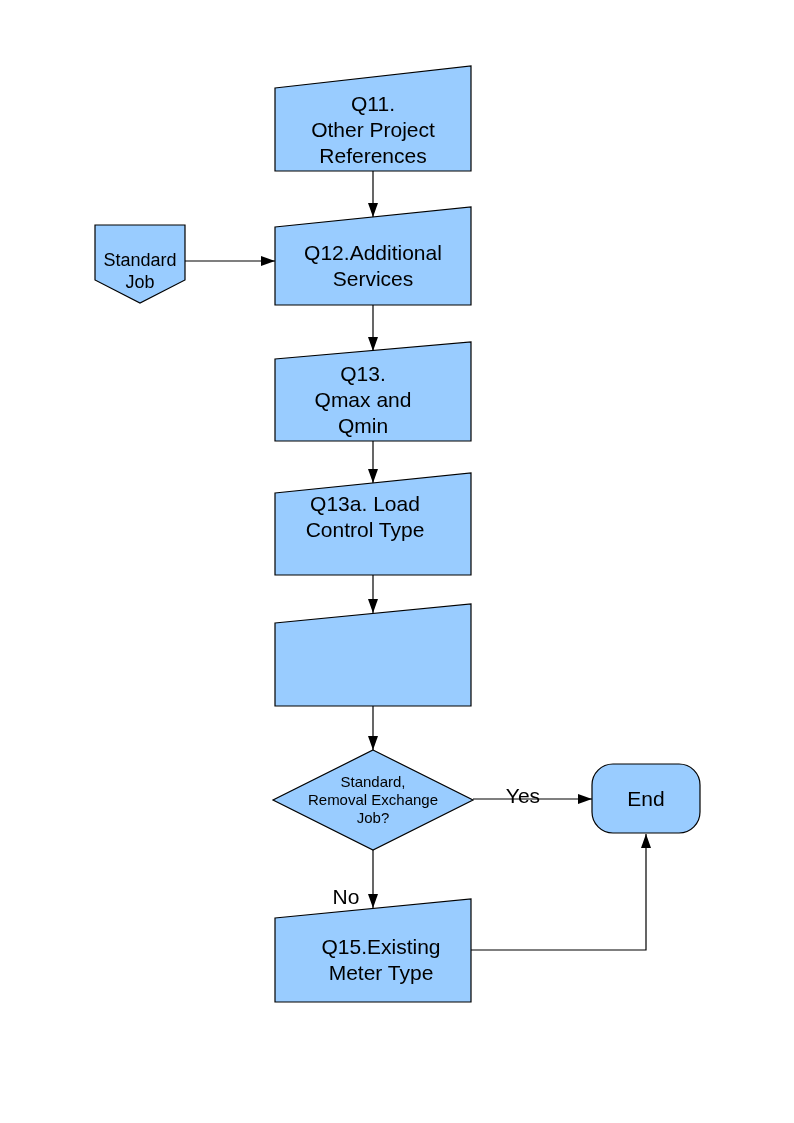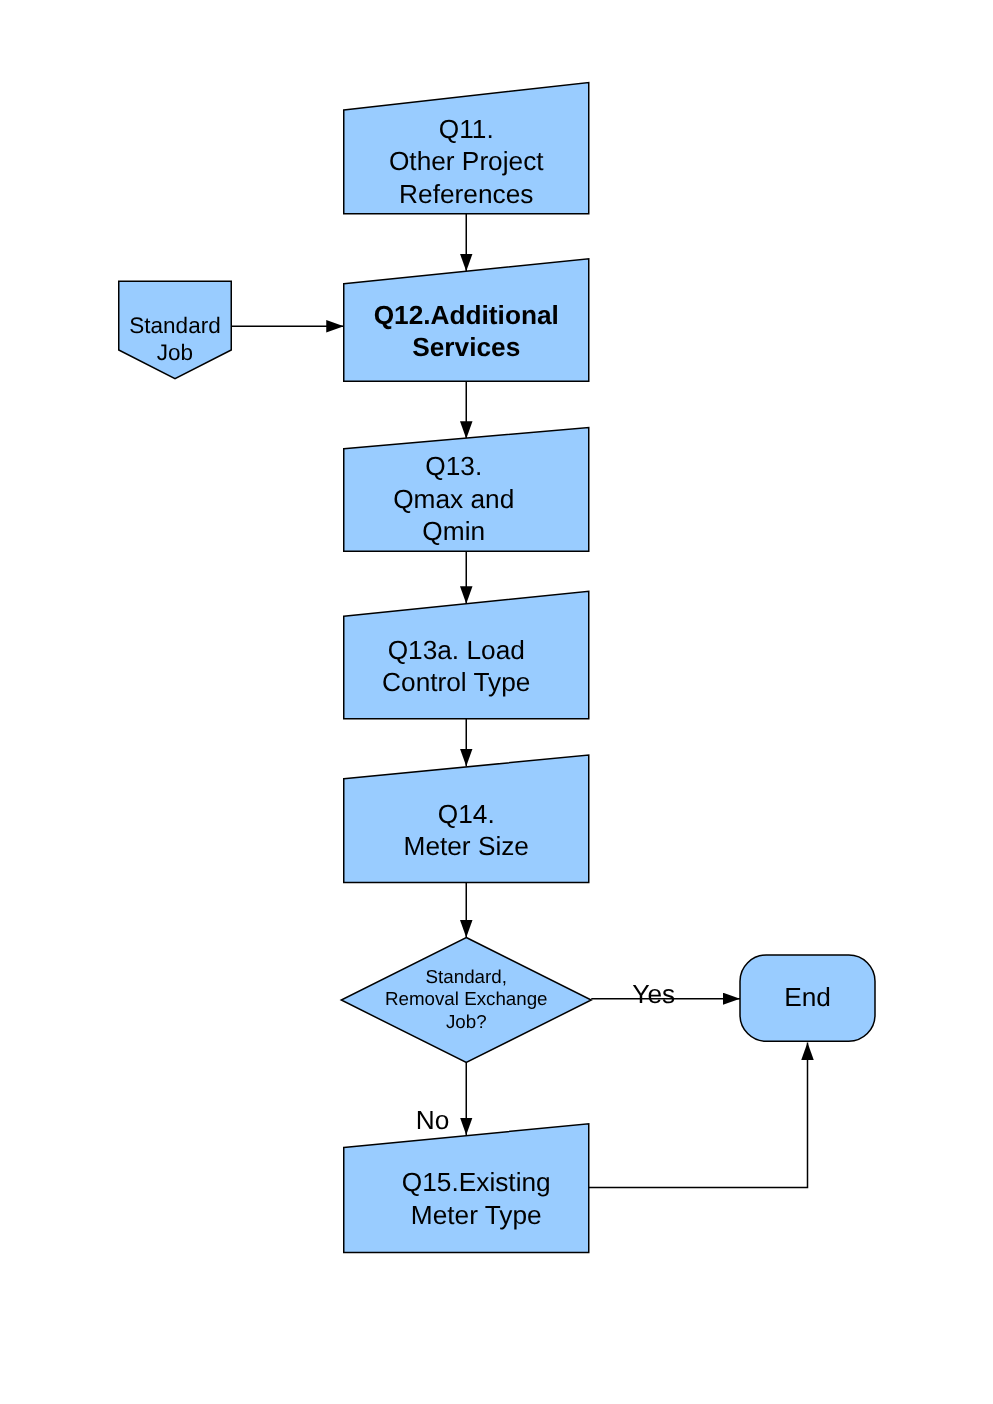--- a/index.html
+++ b/index.html
@@ -60,29 +60,27 @@
     <polygon class="node" points="373,750 473,800 373,850 273,800" fill="#99ccff"></polygon>
     <rect class="node" x="592" y="764" width="108" height="69" rx="21" ry="21" fill="#99ccff"></rect>
     <polygon class="node" points="275,918 471,899 471,1002 275,1002" fill="#99ccff"></polygon>
   </svg>
 
   <div class="label lbl-box" style="left:275px; top:88px;  width:196px; height:83px;">Q11.
 Other Project
 References</div>
   <div class="label lbl-pent" style="left:95px;  top:230px; width:90px;  height:58px;margin-top:12px;">Standard
 Job</div>
-  <div class="label lbl-box" style="left:275px; top:227px; width:196px; height:78px;font-weight:bold;">Q12.Additional
+  <div class="label lbl-box" style="left:275px; top:227px; width:196px; height:78px;">Q12.Additional
 Services</div>
   <div class="label lbl-box" style="left:275px; top:359px; width:176px; height:82px;">Q13.
 Qmax and
 Qmin</div>
-  <div class="label lbl-box" style="left:275px; top:493px; width:180px; height:82px;">Q13a. Load
+  <div class="label lbl-box" style="left:275px; top:476px; width:180px; height:82px;">Q13a. Load
 Control Type</div>
-  <div class="label lbl-box" style="left:275px; top:623px; width:196px; height:83px;">Q14.
-Meter Size</div>
   <div class="label lbl-dec" style="left:283px; top:773px; width:180px; height:54px;">Standard,
 Removal Exchange
 Job?</div>
   <div class="label lbl-end" style="left:592px; top:764px; width:108px; height:69px;">End</div>
   <div class="label lbl-box" style="left:275px; top:918px; width:212px; height:84px;">Q15.Existing
 Meter Type</div>
 
   <div class="label lbl-edge" style="left:488px; top:771px; width:70px; height:26px;">Yes</div>
   <div class="label lbl-edge" style="left:311px; top:872px; width:70px; height:26px;">No</div>
 

